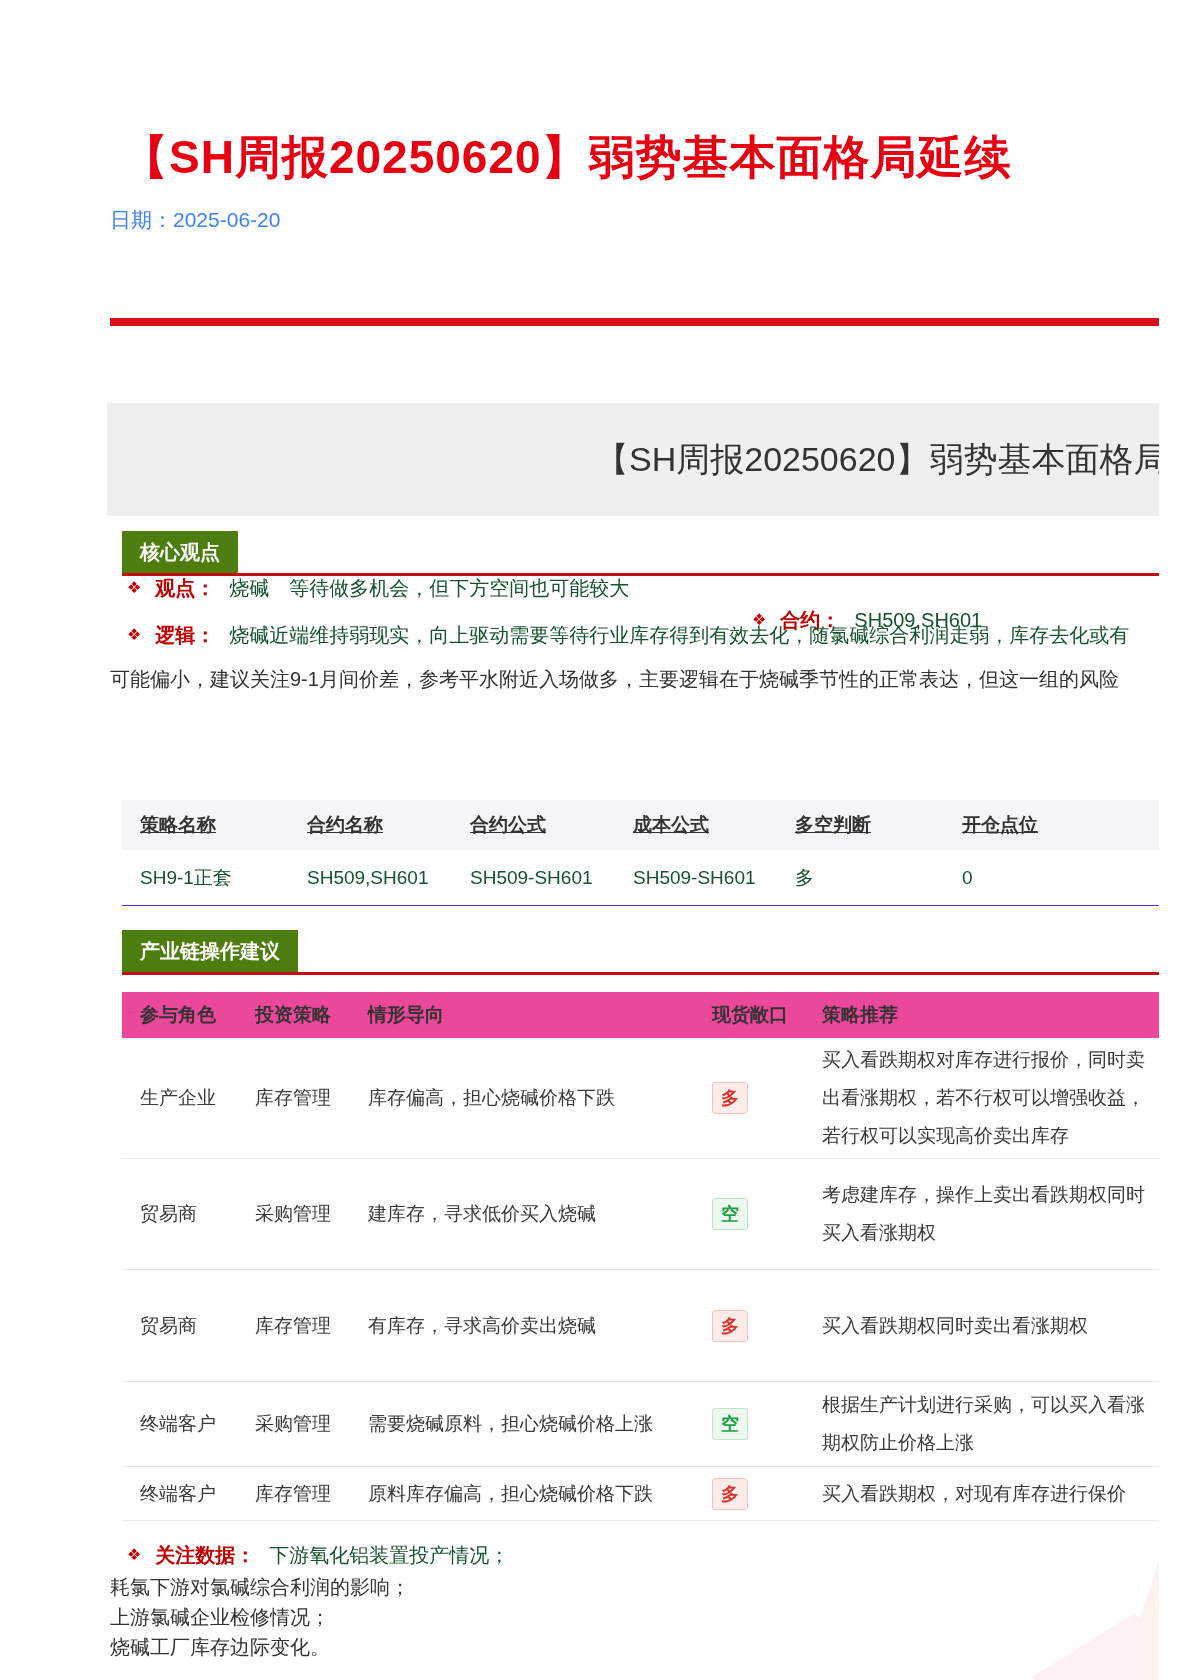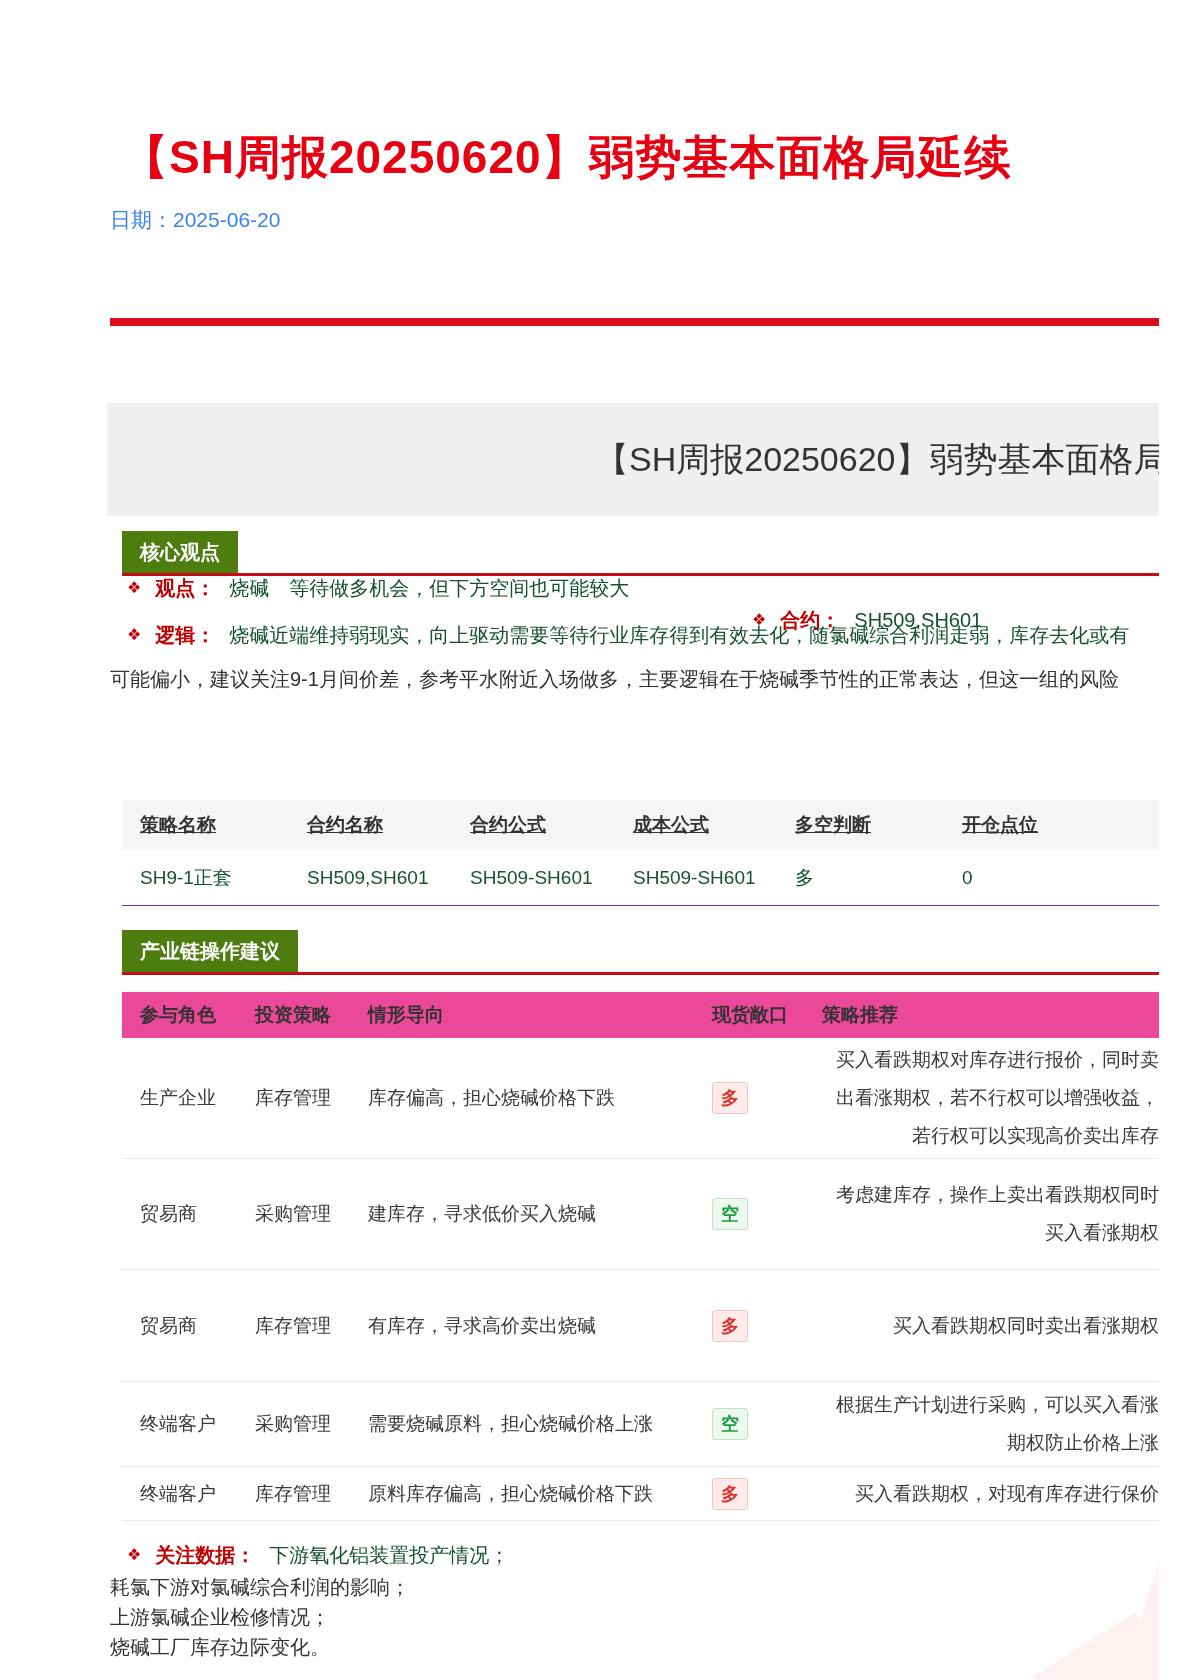--- a/index.html
+++ b/index.html
@@ -73,21 +73,21 @@
     background:#ec4899; font-size:19px; font-weight:bold; color:#333;
     white-space:nowrap;
   }
   .t2-row {
     display:grid; grid-template-columns:115px 113px 344px 110px 1fr;
     padding-left:18px; align-items:center;
     font-size:19px; color:#3a3a3a; border-bottom:1px solid #e7e9ec;
     white-space:nowrap;
   }
   .strategy-cell { line-height:38px; }
-  .strategy-cell div { white-space:nowrap;text-align:right; }
+  .strategy-cell div { white-space:nowrap; }
   .exp-badge {
     display:inline-block; width:34px; height:30px; line-height:30px;
     text-align:center; font-size:18px; font-weight:bold; border-radius:3px;
   }
   .exp-long  { color:#d9342b; background:#fdecea; border:1px solid #f3c4bf; }
   .exp-short { color:#1e9e43; background:#edf8ef; border:1px solid #bfe3c8; }
 
   
   .watermark { position:absolute; z-index:0; background:#fbe9e9; }
   .wm1 { left:1120px; top:1545px; width:24px; height:280px; transform:rotate(30deg); }

